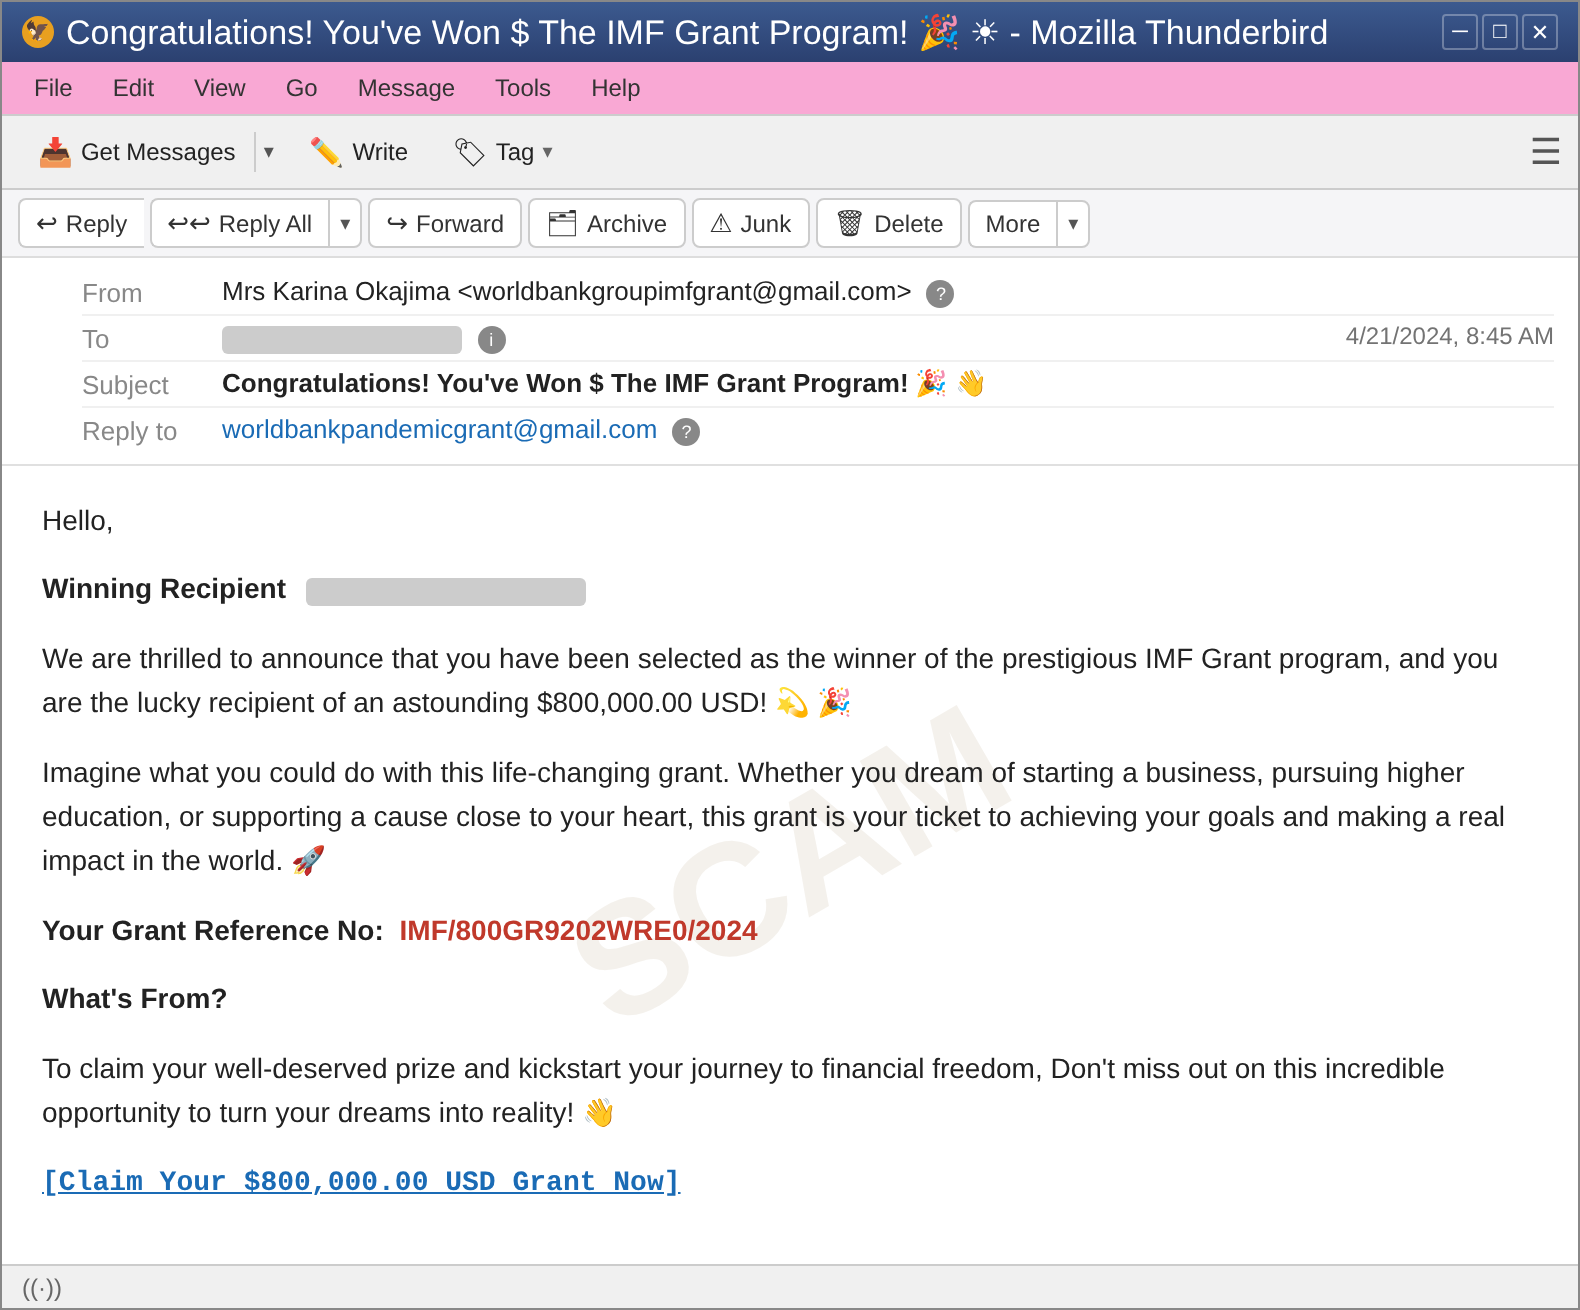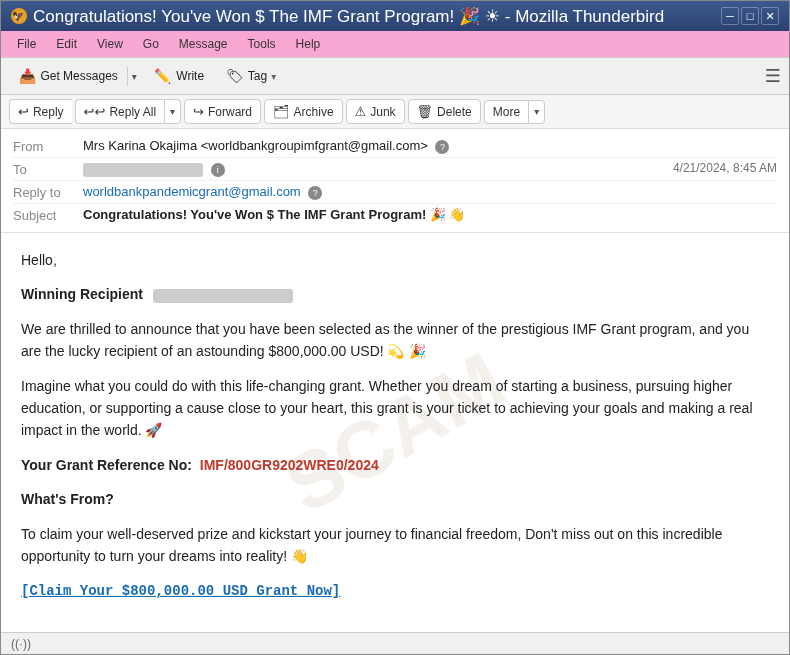--- a/index.html
+++ b/index.html
@@ -198,20 +198,21 @@
     .msg-header-fields {
       padding: 6px 12px;
     }
 
     .header-row {
       display: flex;
       align-items: flex-start;
       padding: 3px 0;
       border-bottom: 1px solid #f0f0f0;
       font-size: 13px;
+      margin-left: 28px;
     }
 
     .header-row:last-child {
       border-bottom: none;
     }
 
     .header-label {
       color: #888;
       width: 70px;
       flex-shrink: 0;
@@ -438,31 +439,31 @@
       <div class="header-row">
         <span class="header-label">To</span>
         <span class="header-value">
           <span class="blurred">&nbsp;&nbsp;&nbsp;&nbsp;&nbsp;&nbsp;&nbsp;&nbsp;&nbsp;&nbsp;&nbsp;&nbsp;&nbsp;&nbsp;&nbsp;</span>
           <span class="verify-icon">i</span>
         </span>
         <span class="header-date">4/21/2024, 8:45 AM</span>
       </div>
 
       <div class="header-row">
+        <span class="header-label">Subject</span>
+        <span class="header-value subject-value">Congratulations! You've Won $ The IMF Grant Program! 🎉 👋</span>
+      </div>
+
+      <div class="header-row">
         <span class="header-label">Reply to</span>
         <span class="header-value">
           <a>worldbankpandemicgrant@gmail.com</a>
           <span class="verify-icon">?</span>
         </span>
       </div>
-
-      <div class="header-row">
-        <span class="header-label">Subject</span>
-        <span class="header-value subject-value">Congratulations! You've Won $ The IMF Grant Program! 🎉 👋</span>
-      </div>
     </div>
   </div>
 
   <div class="msg-body">
     <div class="watermark">SCAM</div>
     <div class="msg-content">
       <p>Hello,</p>
 
       <p class="bold">
         <span>Winning Recipient</span>

